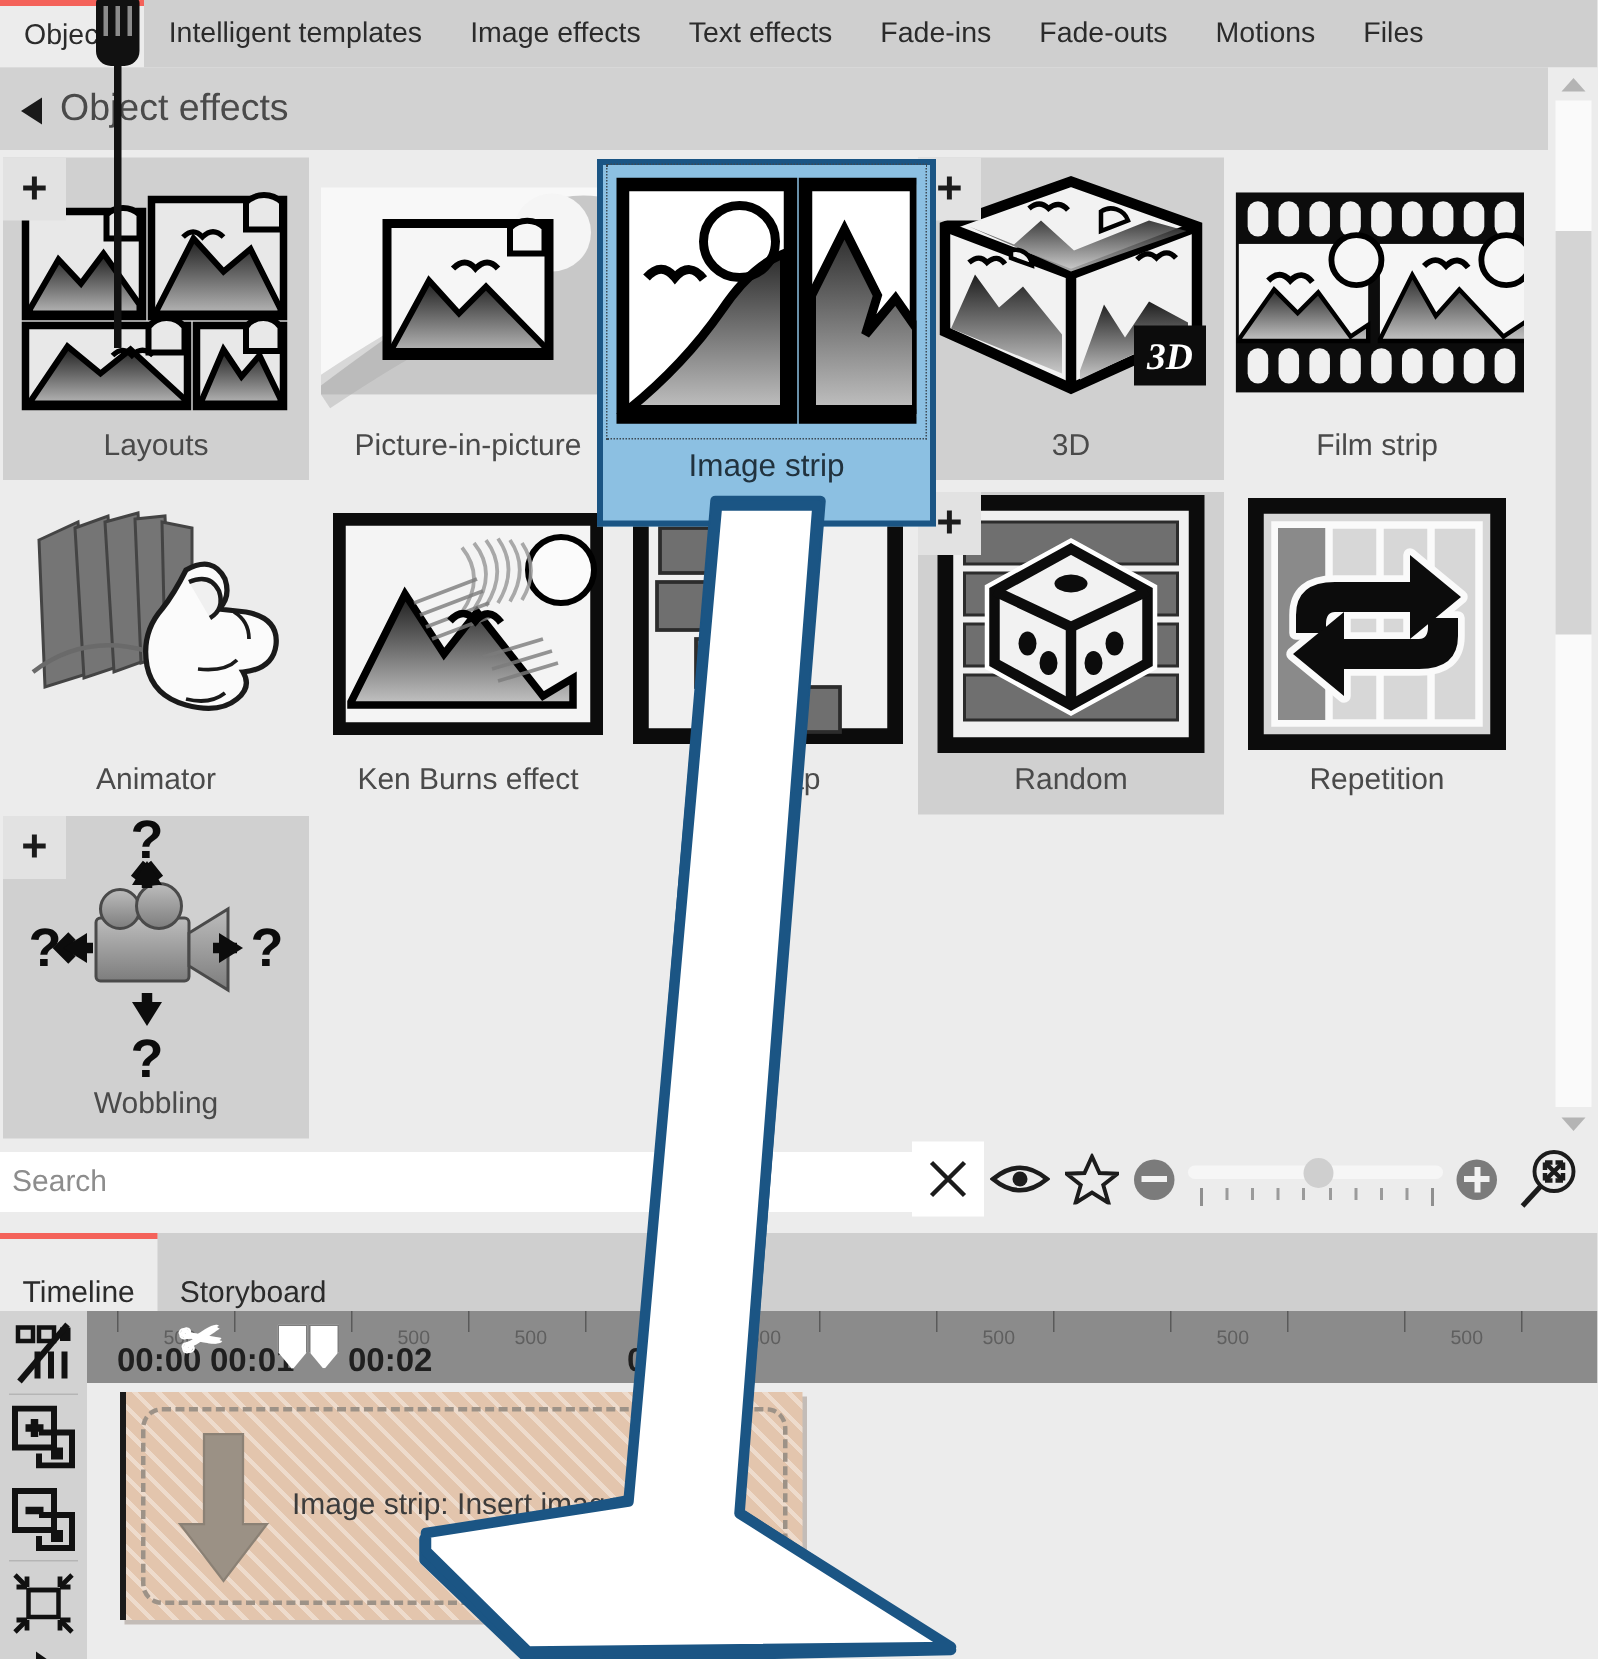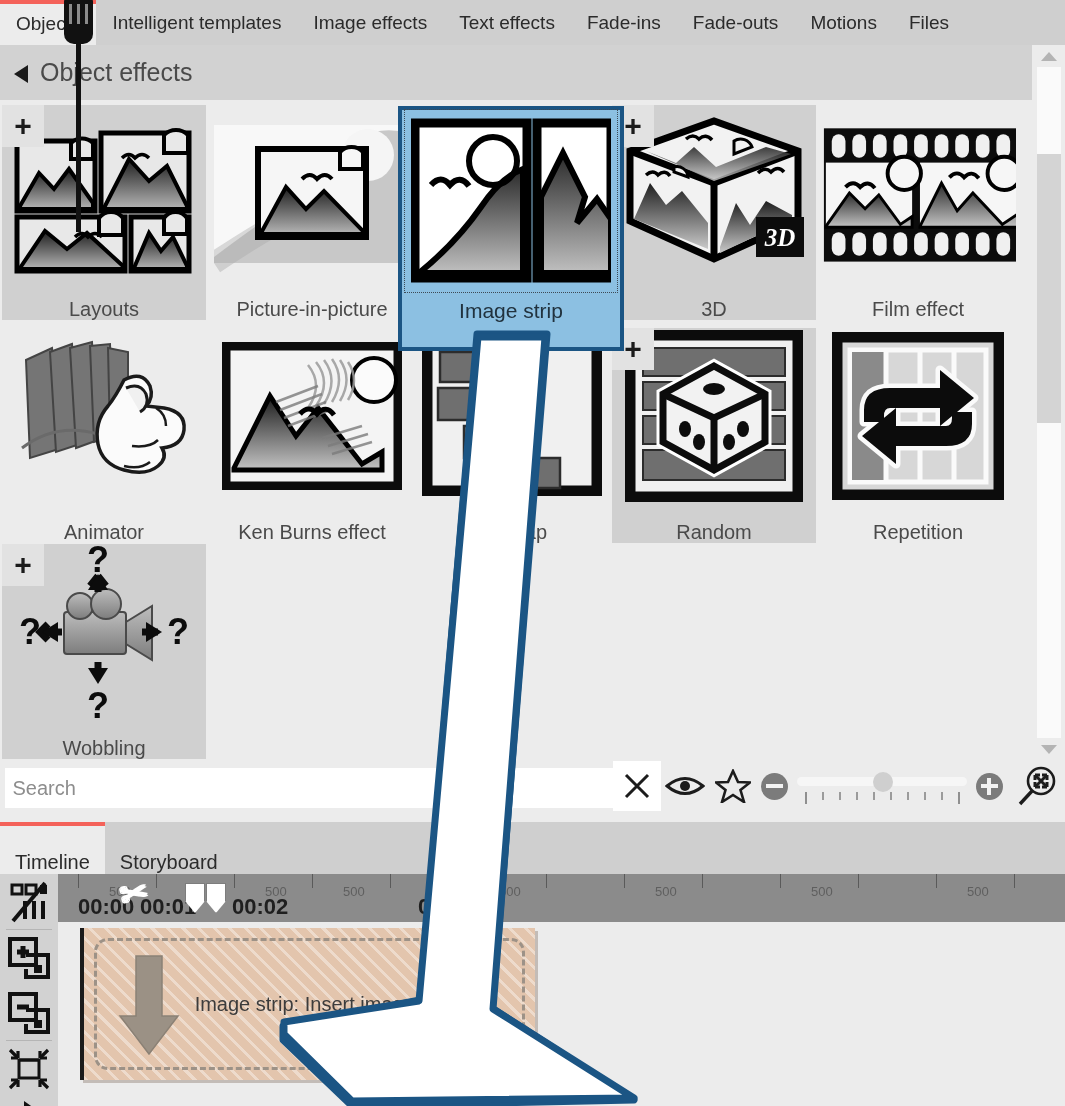--- a/index.html
+++ b/index.html
@@ -65,21 +65,21 @@
   .tile.hover { background:#d0d0d0; }
   .tile-art {
     width:196px; height:172px;
     display:flex; align-items:center; justify-content:center;
     position:relative; overflow:hidden;
     margin-top:2px;
   }
   .tile-label {
     font-size:20px; color:#4a4a4a;
     line-height:1;
-    margin-top:20px;
+    margin-top:8px;
     white-space:nowrap;
   }
   .plus-badge {
     position:absolute; left:0; top:0;
     width:42px; height:42px;
     background:#e2e2e2;
     display:flex;align-items:center;justify-content:center;
     font-size:30px; font-weight:bold; color:#1b1b1b; line-height:0.8;
     z-index:4;
   }
@@ -101,21 +101,21 @@
   .vs-arrow { width:33px;height:22px; display:flex;align-items:center;justify-content:center; }
   .vs-arrow .up { width:0;height:0;border-left:8px solid transparent;border-right:8px solid transparent;border-bottom:9px solid #b4b4b4; }
   .vs-arrow .dn { width:0;height:0;border-left:8px solid transparent;border-right:8px solid transparent;border-top:9px solid #b4b4b4; }
   .vs-track { flex:1; width:24px; background:#fafafa; position:relative; }
   .vs-thumb { position:absolute; left:0; width:24px; background:#d4d4d4; }
 
   
   .searchrow {
     position:absolute; left:0; top:760px; width:1065px; height:52px;
     background:#ececec;
-    display:flex; align-items:center;justify-content:center;
+    display:flex; align-items:center;
   }
   .search-input {
     width:608px; height:40px; margin-left:0; margin-top:4px;
     background:#ffffff; border:none; outline:none;
     font-family:"Liberation Sans",sans-serif;
     font-size:20px; color:#3c3c3c; padding-left:8px;
   }
   .search-input::placeholder { color:#8d8d8d; }
   .tb-btn {
     width:48px;height:50px;
@@ -413,21 +413,21 @@
           <rect x="6" y="55" width="88" height="66" fill="#f6f6f6"></rect>
           <rect x="102" y="55" width="102" height="66" fill="#f6f6f6"></rect>
           <path d="M6 120 L30 86 L46 102 L60 88 L82 118 L94 110 L94 121 L6 121 Z" fill="url(#fg1)" stroke="#000" stroke-width="3"></path>
           <path d="M102 120 L124 76 L140 104 L156 86 L186 118 L204 106 L204 121 L102 121 Z" fill="url(#fg1)" stroke="#000" stroke-width="3"></path>
           <circle cx="86" cy="66" r="17" fill="#f6f6f6" stroke="#000" stroke-width="4"></circle>
           <circle cx="188" cy="66" r="17" fill="#f6f6f6" stroke="#000" stroke-width="4"></circle>
           <path d="M26 80 q8 -8 15 0 q8 -8 15 1" stroke="#000" stroke-width="4" fill="none"></path>
           <path d="M132 70 q8 -8 15 0 q8 -8 15 1" stroke="#000" stroke-width="4" fill="none"></path>
         </svg>
       </div>
-      <div class="tile-label">Film effect</div>
+      <div class="tile-label">Film strip</div>
     </div>
 
     <div class="tile" style="left:2px;  top:228px;">
       <div class="tile-art">
         <svg width="196" height="172" viewBox="0 0 196 172">
           <g fill="#757575" stroke="#444" stroke-width="2">
             <path d="M20 30 L46 18 L56 118 L24 128 Z"></path>
             <path d="M44 22 L66 14 L74 114 L50 122 Z"></path>
             <path d="M64 18 L86 12 L92 110 L70 118 Z"></path>
             <path d="M84 16 L104 14 L108 106 L88 112 Z"></path>

